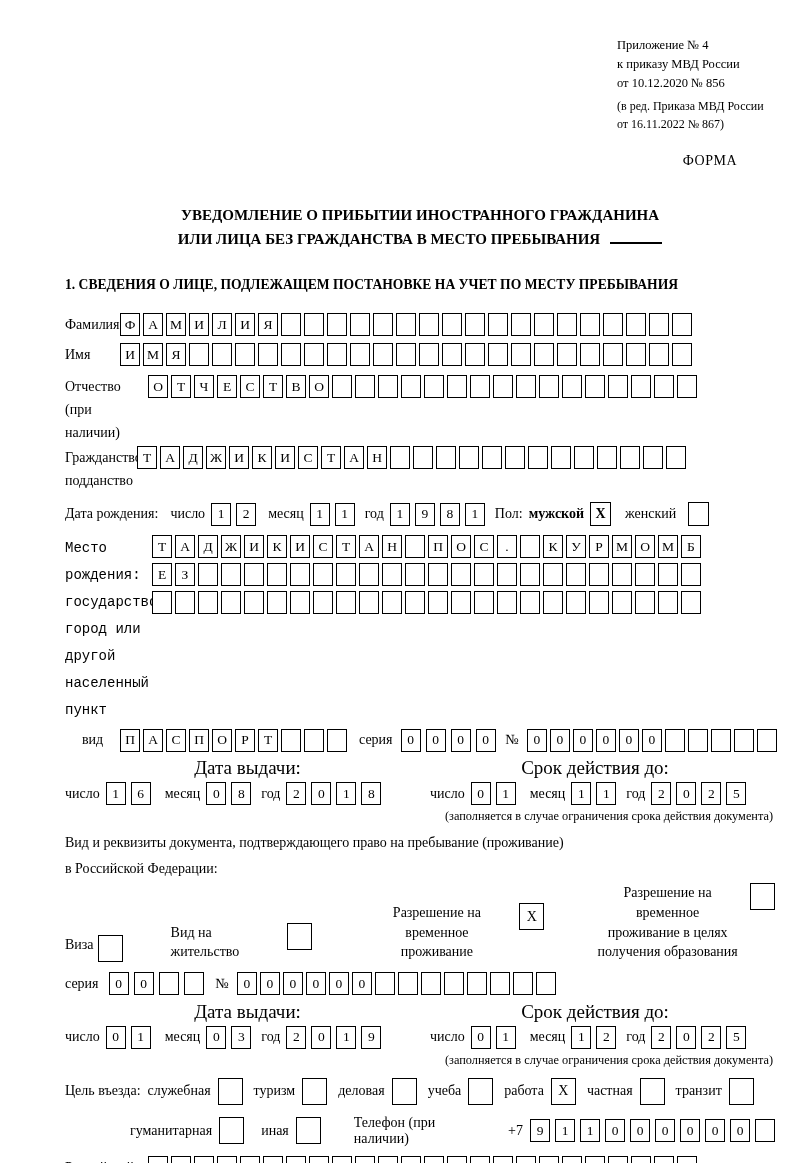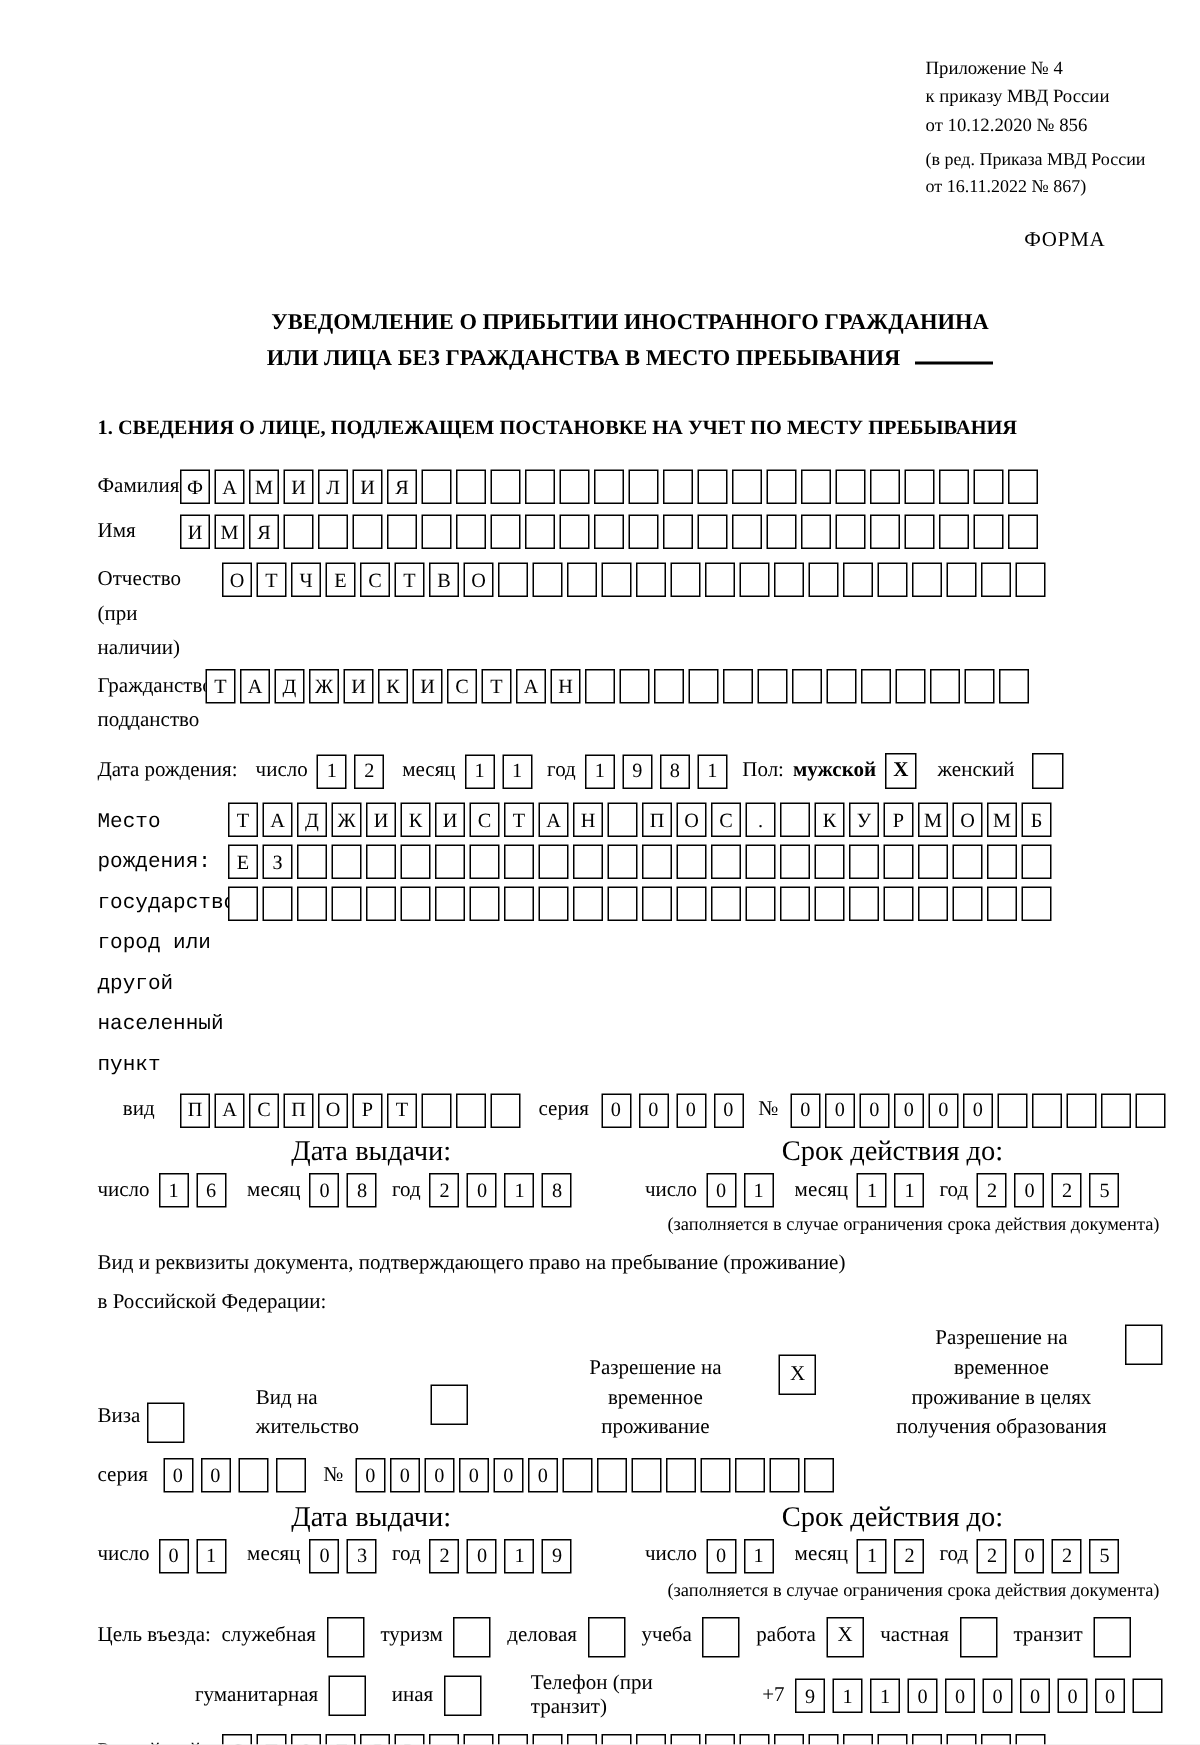--- a/index.html
+++ b/index.html
@@ -540,21 +540,21 @@
     <span class="plbl">частная</span>
     <span class="chk"></span>
     <span class="plbl">транзит</span>
     <span class="chk"></span>
   </div>
   <div class="purp" style="margin-left:65px;">
     <span class="plbl">гуманитарная</span>
     <span class="chk"></span>
     <span class="plbl" style="margin-left:6px;">иная</span>
     <span class="chk"></span>
-    <span class="plbl" style="margin-left:22px;">Телефон (при транзит)</span>
+    <span class="plbl" style="margin-left:22px;">Телефон (при наличии)</span>
     <span class="plbl" style="margin-left:18px;">+7</span>
     <span class="boxrow dg">
         <span class="cell">9</span>
         <span class="cell">1</span>
         <span class="cell">1</span>
         <span class="cell">0</span>
         <span class="cell">0</span>
         <span class="cell">0</span>
         <span class="cell">0</span>
         <span class="cell">0</span>

